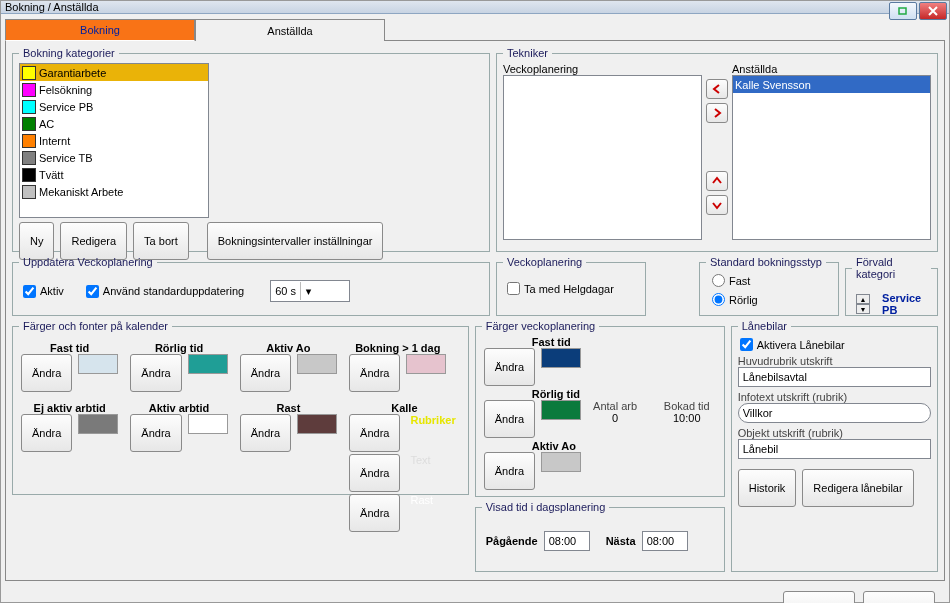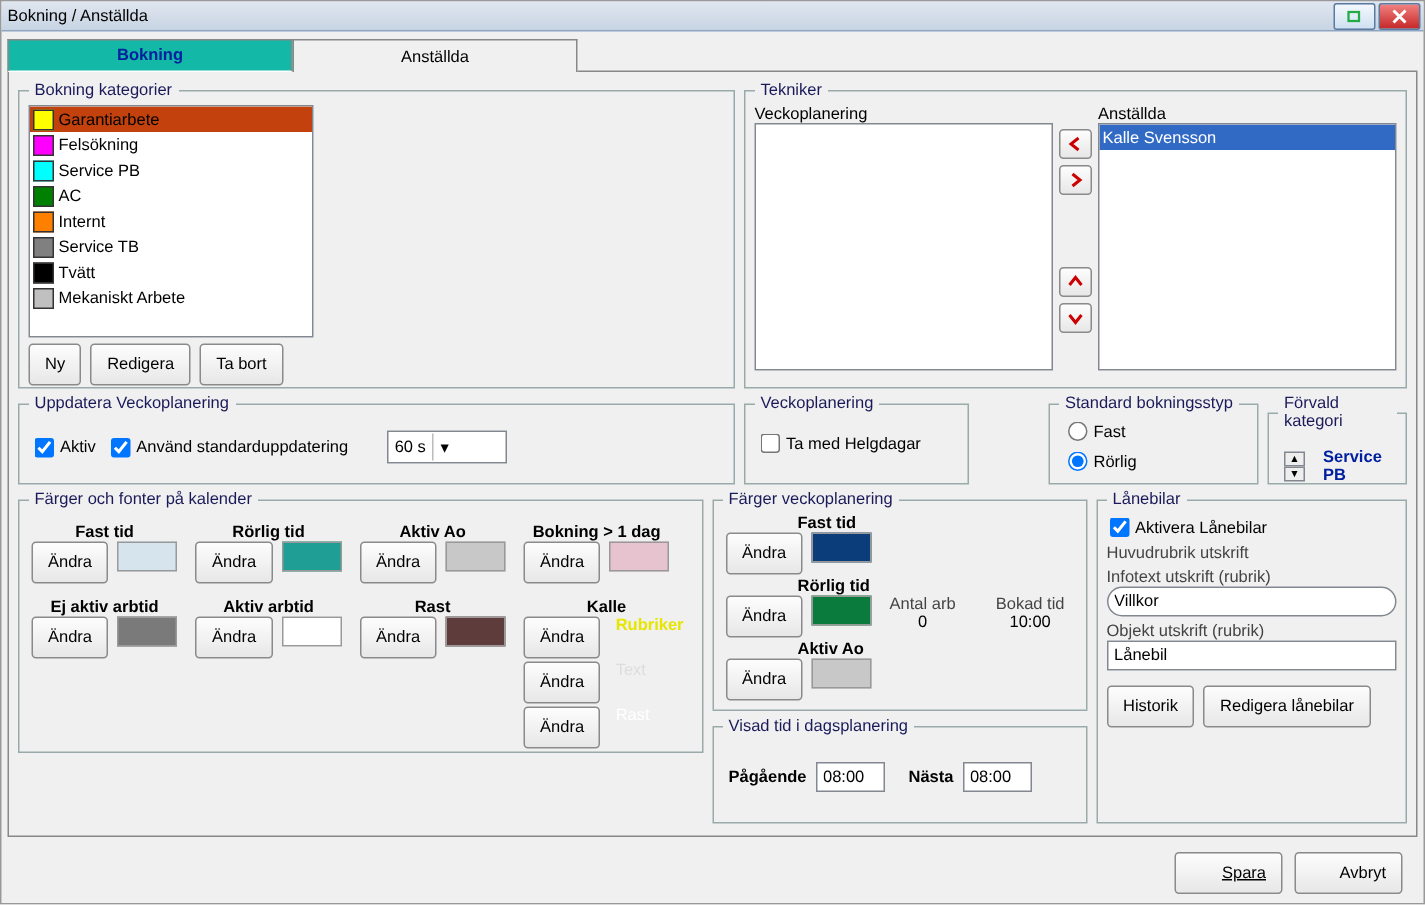--- a/index.html
+++ b/index.html
@@ -9,31 +9,31 @@
 .titlebar .title { color: #000; }
 .winbtns { position: absolute; right: 2px; top: 1px; display: flex; gap: 2px; }
 .winbtn { width: 28px; height: 18px; border: 1px solid #5a7aa0; border-radius: 2px; display:flex; align-items:center; justify-content:center; }
 .winbtn.min { background: linear-gradient(#f4f8fd,#cfe0f2); }
 .winbtn.close { background: linear-gradient(#f08080,#c62828); }
 .winbtn svg { width: 12px; height: 12px; }
 .content { flex: 1; padding: 4px 4px 6px 4px; display: flex; flex-direction: column; gap: 4px; }
 .tabs { position: relative; }
 .tabstrip { display: flex; }
 .tab { width: 190px; height: 22px; display:flex; align-items:center; justify-content:center; border: 1px solid #888; border-bottom: none; background: #f0f0f0; position: relative; top: 1px; }
-.tab.active { background: #14b8a6; font-weight: bold; color: #0020a0; z-index: 2; border-bottom: 1px solid #fff; }
+.tab.active { background: #f97316; font-weight: normal; color: #0020a0; z-index: 2; border-bottom: 1px solid #fff; }
 .tab.inactive { color: #000; background: #f0f0f0; }
 .tabpanel { border: 1px solid #888; background: #fff0; padding: 6px 6px 8px 6px; background:#f0f0f0; }
 fieldset { border: 1px solid #9aa; padding: 4px 6px 6px 6px; border-radius: 0; }
 legend { padding: 0 4px; color: #1a1a5a; }
 .row { display: flex; gap: 6px; }
-.btn { background: linear-gradient(#fdfdfd,#e7e7e7); border: 1px solid #8a8a8a; border-radius: 3px; padding: 2px 10px; height: 28px; display:inline-flex; align-items:center; justify-content:flex-end; font-size:11px; }
+.btn { background: linear-gradient(#fdfdfd,#e7e7e7); border: 1px solid #8a8a8a; border-radius: 3px; padding: 2px 10px; height: 38px; display:inline-flex; align-items:center; justify-content:flex-start; font-size:11px; }
 .listbox { border: 1px solid #828790; background: #fff; overflow-y: scroll; }
 .listitem { display:flex; align-items:center; height: 17px; padding-left: 2px; }
 .swatch { width: 14px; height: 14px; margin-right: 3px; border: 1px solid #333; }
-.selected { background: #c2410c; }
+.selected { background: #eab308; }
 .chk { display:inline-flex; align-items:center; gap: 4px; }
 .chk input { width:13px; height:13px; }
 .radio { display:inline-flex; align-items:center; gap:4px; }
 .combo { height: 22px; border:1px solid #828790; background:#fff; display:inline-flex; align-items:center; padding:0 4px; position:relative; }
 .combo .arrow { width:16px; height:18px; display:flex; align-items:center; justify-content:center; border-left:1px solid #bbb; margin-left:4px; }
 .textbox { border:1px solid #828790; background:#fff; height:20px; padding:2px 4px; }
 .colorbox { width: 40px; height: 20px; border:1px solid #999; display:inline-block; }
 .lbl { font-weight: bold; }
 .smalllbl { color:#444; }
 .arrowbtn { width: 22px; height: 20px; background: linear-gradient(#fdfdfd,#e7e7e7); border: 1px solid #8a8a8a; border-radius: 3px; display:flex; align-items:center; justify-content:center; }
@@ -116,30 +116,33 @@
               <div class="row" style="margin-top:4px; gap:6px;">
                 <button class="btn">
                     <span>Ny</span>
                   </button>
                 <button class="btn">
                     <span>Redigera</span>
                   </button>
                 <button class="btn">
                     <span>Ta bort</span>
                   </button>
+                <button class="btn" style="margin-left:12px;">
+                    <span>Bokningsintervaller inställningar</span>
+                  </button>
               </div>
             </fieldset>
             <fieldset style="margin-top:4px; height:60px;">
               <legend>Uppdatera Veckoplanering</legend>
               <div class="row" style="align-items:center; padding:8px 4px;">
                 <label class="chk">
                     <input type="checkbox" checked="" style="">
                     <span>Aktiv</span>
                   </label>
-                <label class="chk" style="margin-left:4px;">
+                <label class="chk" style="margin-left:16px;">
                     <input type="checkbox" checked="" style="">
                     <span>Använd standarduppdatering</span>
                   </label>
                 <div class="combo" style="margin-left:20px; width:80px;">
                   <span>60 s</span>
                   <span class="arrow">▾</span>
                 </div>
               </div>
             </fieldset>
           </div>
@@ -362,20 +365,21 @@
             </fieldset>
           </div>
 
           <fieldset style="flex:1;">
             <legend>Lånebilar</legend>
             <label class="chk" style="margin:2px;">
                 <input type="checkbox" checked="" style="">
                 <span>Aktivera Lånebilar</span>
               </label>
             <div class="smalllbl" style="margin-top:2px;">Huvudrubrik utskrift</div>
+            <input class="textbox" style="width: 100%;" value="Lånebilsavtal">
             <div class="smalllbl" style="margin-top:4px;">Infotext utskrift (rubrik)</div>
             <input class="textbox" style="width: 100%; border-radius: 10px;" value="Villkor">
             <div class="smalllbl" style="margin-top:4px;">Objekt utskrift (rubrik)</div>
             <input class="textbox" style="width: 100%;" value="Lånebil">
             <div class="row" style="margin-top:10px; justify-content:flex-start;">
               <button class="btn">
                   <span>Historik</span>
                 </button>
               <button class="btn">
                   <span>Redigera lånebilar</span>

